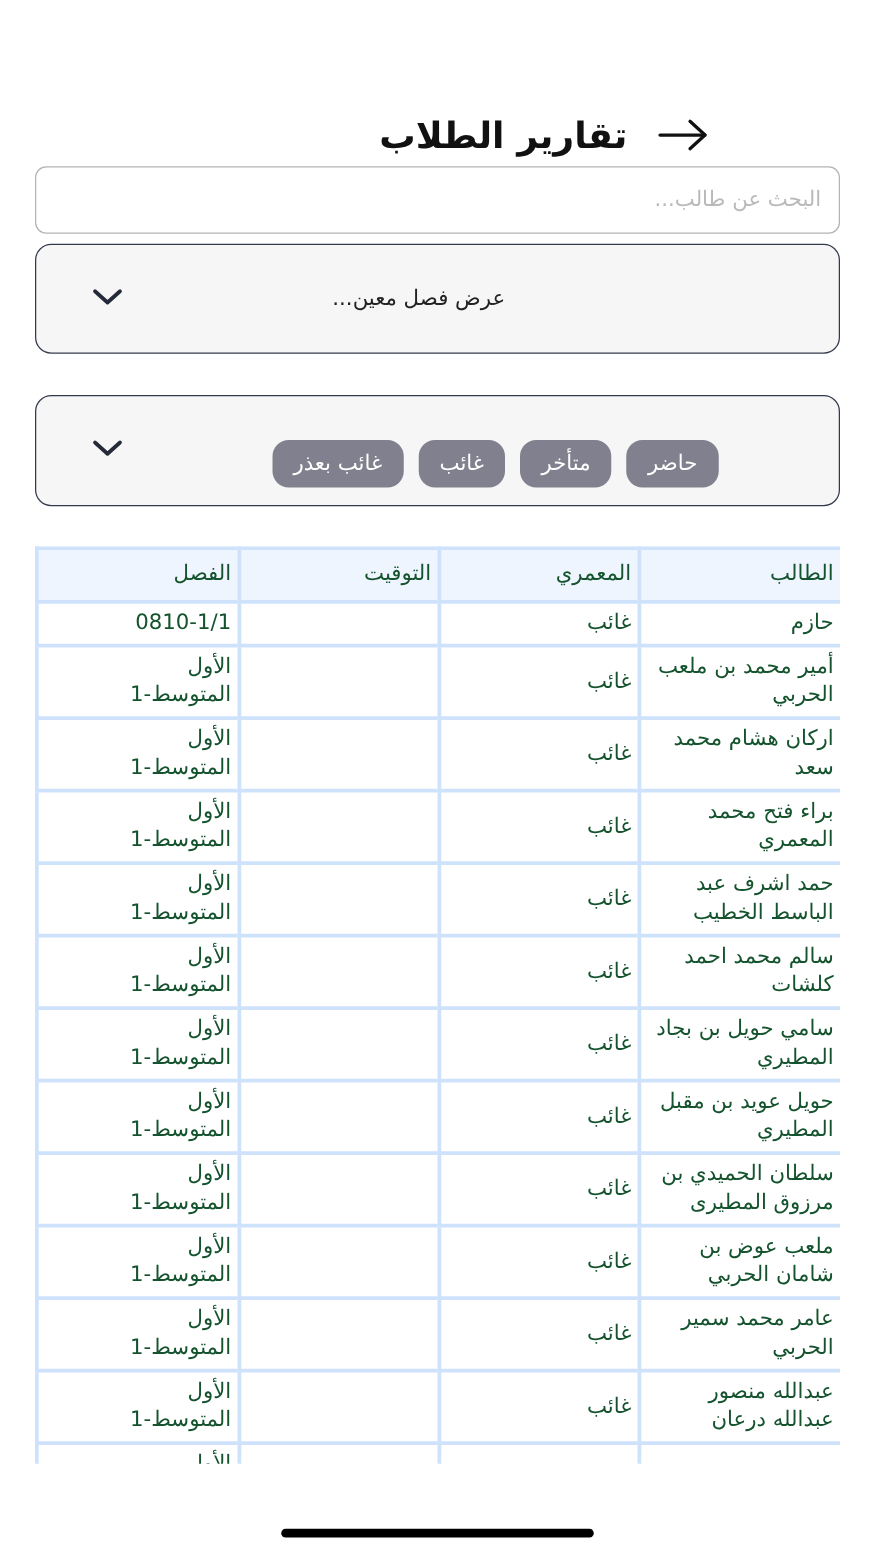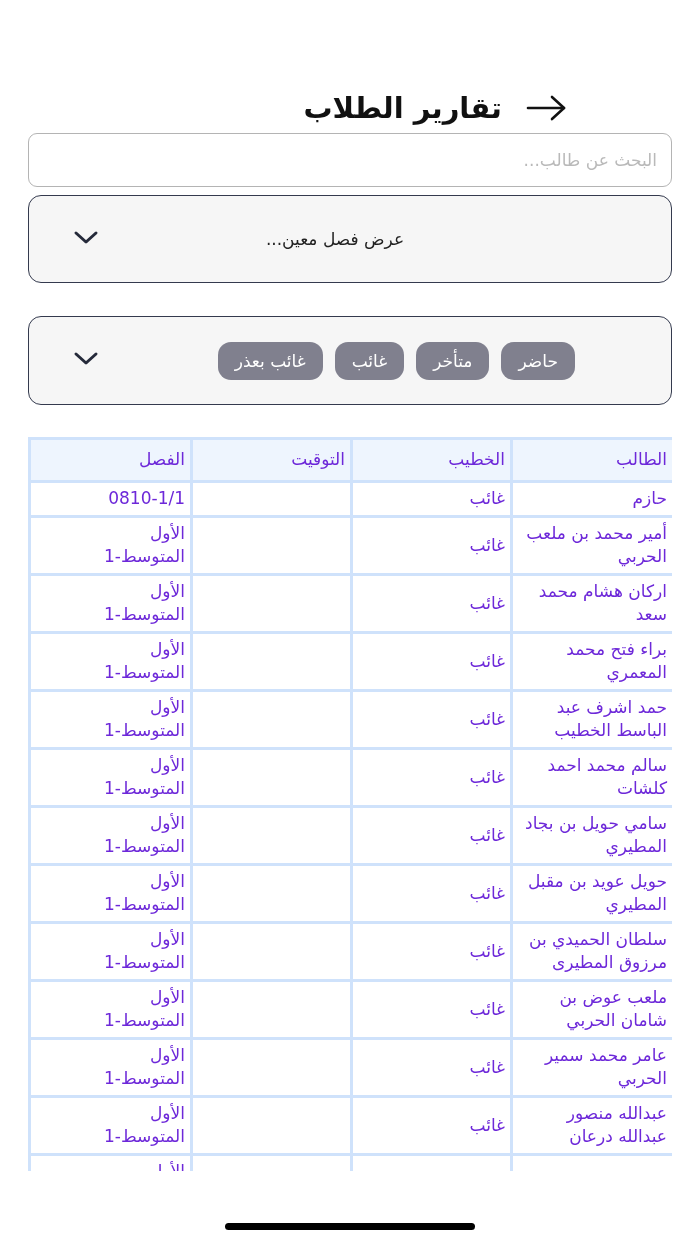--- a/index.html
+++ b/index.html
@@ -17,25 +17,25 @@
 
   .select-box { position: absolute; left: 28px; width: 644px; background: #f6f6f6; border: 1.5px solid #343a4e; border-radius: 13px; direction: rtl; cursor: pointer; }
   .class-select { top: 195px; height: 88px; }
   .class-select .select-label { position: absolute; left: 0; right: 0; top: 0; bottom: 0; text-align: center; line-height: 86px; font-size: 17px; color: #222; padding-right: 30px; }
   .chevron { position: absolute; left: 44px; width: 26px; height: 16px; }
   .class-select .chevron { top: 34px; }
   .status-select { top: 316px; height: 89px; }
   .status-select .chevron { top: 34px; }
 
   .chips { position: absolute; right: 96px; top: 25px; display: flex; flex-direction: row; gap: 12px; direction: rtl; }
-  .chip { height: 38px; padding: 0 17px; border-radius: 13px; background: #80808e; color: #fff; font-size: 17px; line-height: 38px; white-space: nowrap; cursor: pointer; }
+  .chip { height: 38px; padding: 0 17px; border-radius: 13px; background: #80808e; color: #fff; font-size: 17px; line-height: 38px; white-space: nowrap; cursor: pointer; margin-top: 10px; }
 
   .table-wrap { position: absolute; left: 28px; top: 437px; width: 644px; height: 734px; overflow: hidden; }
   table { width: 644px; border-collapse: collapse; direction: rtl; table-layout: fixed; }
-  th, td { border: 3px solid #cfe2fb; text-align: right; vertical-align: middle; font-size: 17px; line-height: 23px; padding: 4px 5px 5px 5px; font-weight: normal; color: #6d28d9; }
+  th, td { border: 3px solid #cfe2fb; text-align: right; vertical-align: middle; font-size: 17px; line-height: 23px; padding: 4px 5px 5px 5px; font-weight: normal; color: #14532d; }
   th { background: #eef5fe; height: 43px; }
   td { background: #fff; }
   col.c-student { width: 162px; }
   col.c-status { width: 160px; }
   col.c-time { width: 160px; }
   col.c-class { width: 162px; }
   td.class-cell { white-space: pre-line; margin-top: 17px; }
 
   .home-indicator { position: absolute; left: 225px; top: 1223px; width: 250px; height: 7px; border-radius: 4px; background: #000; }
 </style>
@@ -79,21 +79,21 @@
   <table>
     <colgroup>
       <col class="c-student">
         <col class="c-status">
         <col class="c-time">
         <col class="c-class">
     </colgroup>
     <thead>
       <tr>
         <th>الطالب</th>
-        <th>الخطيب</th>
+        <th>المعمري</th>
         <th>التوقيت</th>
         <th>الفصل</th>
       </tr>
     </thead>
     <tbody>
       <tr>
         <td>حازم</td>
         <td>غائب</td>
         <td></td>
         <td class="class-cell">0810-1/1</td>

